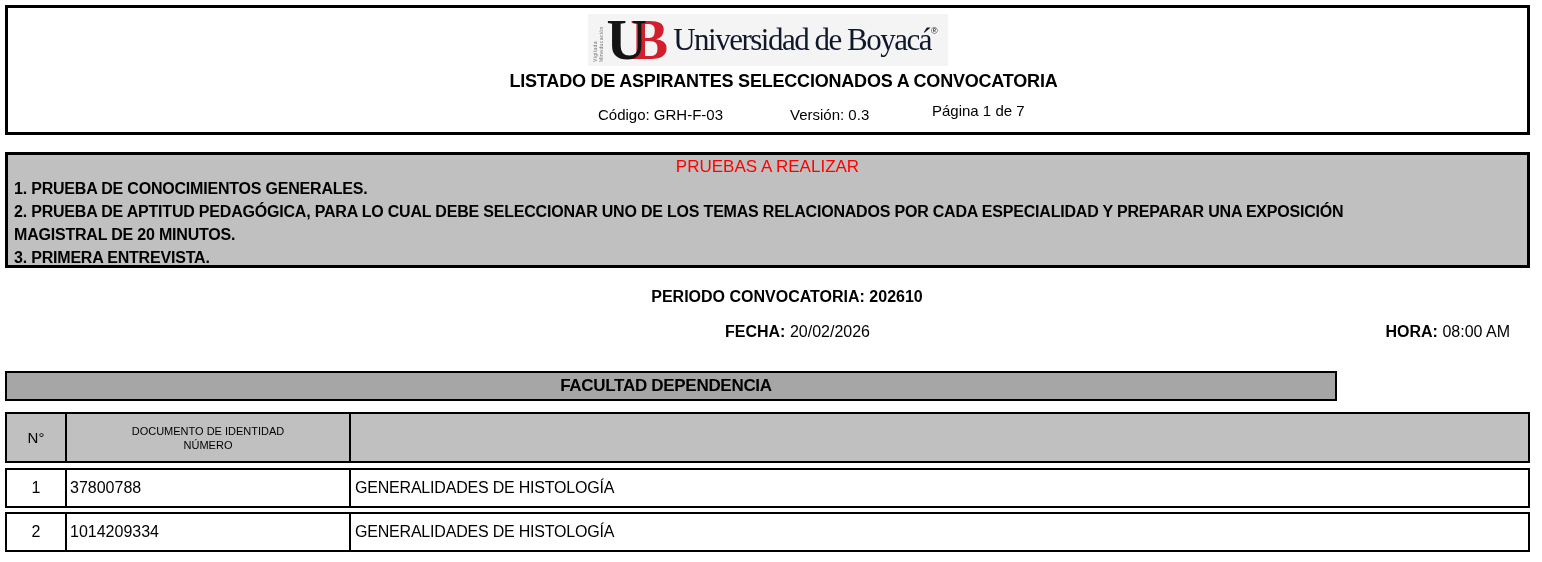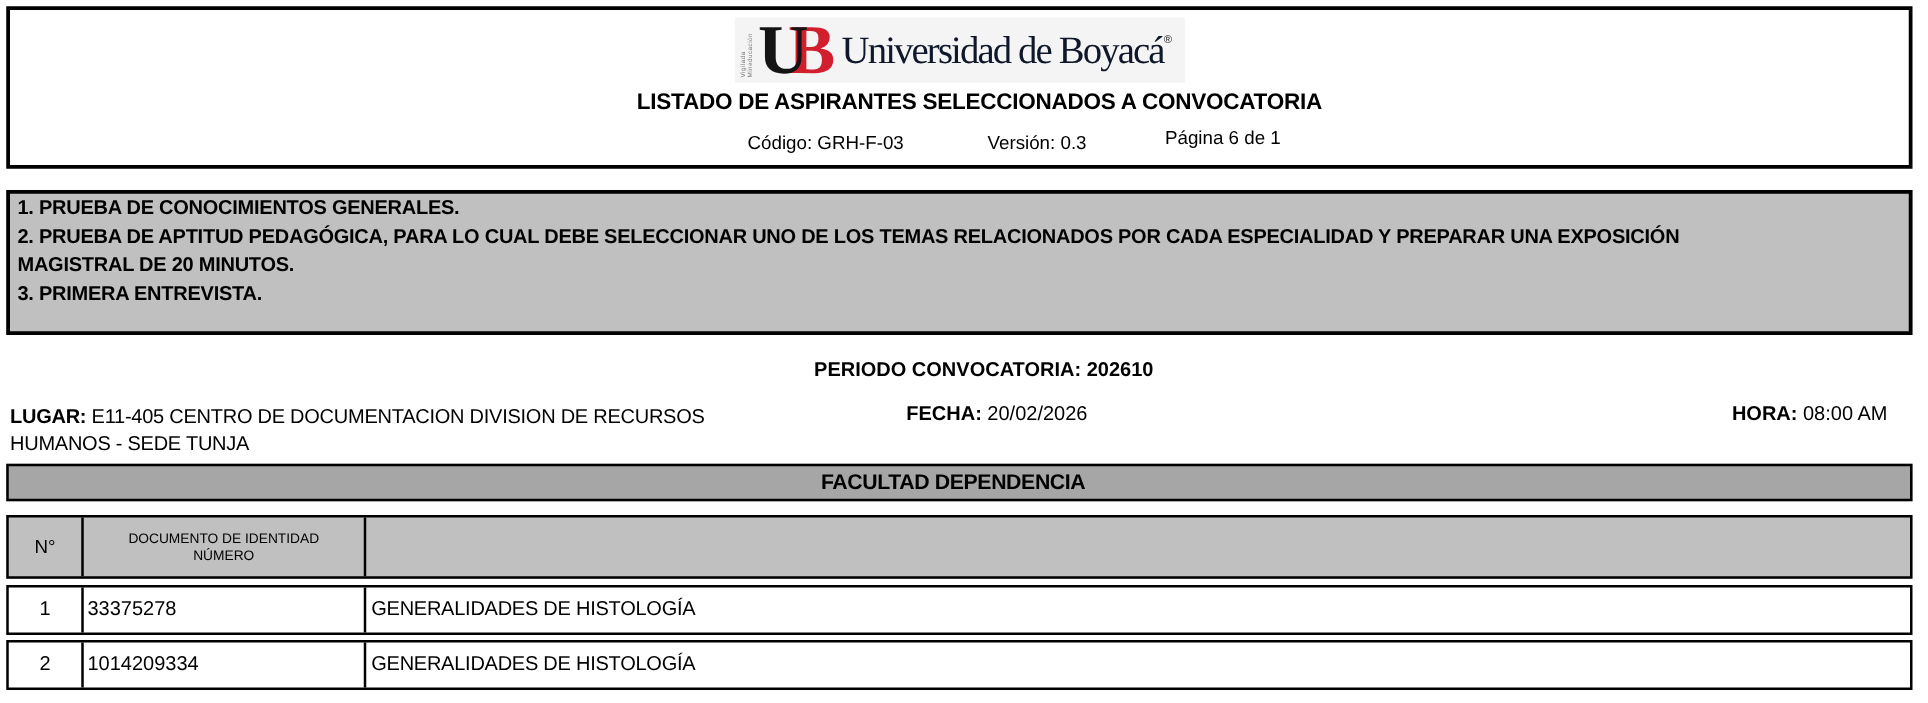--- a/index.html
+++ b/index.html
@@ -58,38 +58,38 @@
     position:absolute; top:288px; left:0; width:100%; text-align:center;
     font-weight:bold; font-size:16px;padding-left:32px;
   }
   .lugar { position:absolute; left:8px; top:323px; width:585px; font-size:16px; line-height:22px; letter-spacing:-0.2px; }
   .fecha { position:absolute; left:725px; top:323px; font-size:16px; }
   .hora  { position:absolute; right:32px; top:323px; font-size:16px; }
   .lbl { font-weight:bold; }
 
   
   .facultad-bar {
-    position:absolute; left:5px; top:371px; width:1525px; height:30px;
+    position:absolute; left:5px; top:371px; width:1332px; height:30px;
     border:2px solid #000; background:#a6a6a6;
     display:flex; justify-content:center; align-items:center;
     font-size:17px; letter-spacing:-0.3px;
   }
   .fac-label { font-weight:bold; margin-right:10px; }
 
   
   .table { position:absolute; left:5px; top:412px; width:1525px; }
   .t-header {
     display:flex; border:2px solid #000; background:#c0c0c0; height:51px; margin-bottom:5px;
   }
   .t-row {
     display:flex; border:2px solid #000; background:#fff; height:40px; margin-bottom:4px;
   }
   .cell { border-right:2px solid #000; display:flex; align-items:center; overflow:hidden; }
   .c1 { width:60px; flex:none; justify-content:center; }
-  .c2 { width:226px; flex:none; }
+  .c2 { width:284px; flex:none; }
   .c3 { flex:1; border-right:none; }
   .t-header .cell { justify-content:center; text-align:center; }
   .t-header .c1 { font-size:15px; }
   .t-header .c2 { font-size:11px; line-height:14px; white-space:pre-line; }
   .t-header .c3 { font-size:15px; letter-spacing:-0.3px; align-items:flex-start; padding-top:11px; }
   .t-row .c1 { font-size:16px; }
   .t-row .c2 { justify-content:flex-start; padding-left:3px; font-size:16px; }
   .t-row .c3 { justify-content:flex-start; padding-left:4px; font-size:16px; letter-spacing:-0.2px; }
 </style>
 </head>
@@ -102,37 +102,34 @@
       <span class="logo-vtext">Vigilada Mineducación</span>
       <span class="logo-u">U</span>
       <span class="logo-b">B</span>
       <span class="logo-wordmark">Universidad de Boyacá</span>
       <span class="logo-reg">®</span>
     </div>
     <div class="doc-title">LISTADO DE ASPIRANTES SELECCIONADOS A CONVOCATORIA</div>
     <div class="meta-row">
       <span class="meta-codigo">Código: GRH-F-03</span>
       <span class="meta-version">Versión: 0.3</span>
-      <span class="meta-pagina">Página 6 de 1</span>
+      <span class="meta-pagina">Página 1 de 7</span>
     </div>
   </div>
 
   <div class="pruebas-box">
+    <div class="pruebas-title">PRUEBAS A REALIZAR</div>
     <div class="pruebas-line">1. PRUEBA DE CONOCIMIENTOS GENERALES.</div>
     <div class="pruebas-line nowrap">2. PRUEBA DE APTITUD PEDAGÓGICA, PARA LO CUAL DEBE SELECCIONAR UNO DE LOS TEMAS RELACIONADOS POR CADA ESPECIALIDAD Y PREPARAR UNA EXPOSICIÓN</div>
     <div class="pruebas-line">MAGISTRAL DE 20 MINUTOS.</div>
     <div class="pruebas-line">3. PRIMERA ENTREVISTA.</div>
   </div>
 
   <div class="periodo">PERIODO CONVOCATORIA: 202610</div>
 
-  <div class="lugar">
-    <span class="lbl">LUGAR:</span>
-    <span>E11-405 CENTRO DE DOCUMENTACION DIVISION DE RECURSOS HUMANOS - SEDE TUNJA</span>
-  </div>
   <div class="fecha">
     <span class="lbl">FECHA:</span>
     <span>20/02/2026</span>
   </div>
   <div class="hora">
     <span class="lbl">HORA:</span>
     <span>08:00 AM</span>
   </div>
 
   <div class="facultad-bar">
@@ -140,21 +137,21 @@
   </div>
 
   <div class="table">
     <div class="t-header">
       <div class="cell c1">N°</div>
       <div class="cell c2">DOCUMENTO DE IDENTIDAD
 NÚMERO</div>
     </div>
     <div class="t-row">
       <div class="cell c1">1</div>
-      <div class="cell c2">33375278</div>
+      <div class="cell c2">37800788</div>
       <div class="cell c3">GENERALIDADES DE HISTOLOGÍA</div>
     </div>
     <div class="t-row">
       <div class="cell c1">2</div>
       <div class="cell c2">1014209334</div>
       <div class="cell c3">GENERALIDADES DE HISTOLOGÍA</div>
     </div>
   </div>
 
 </div>

